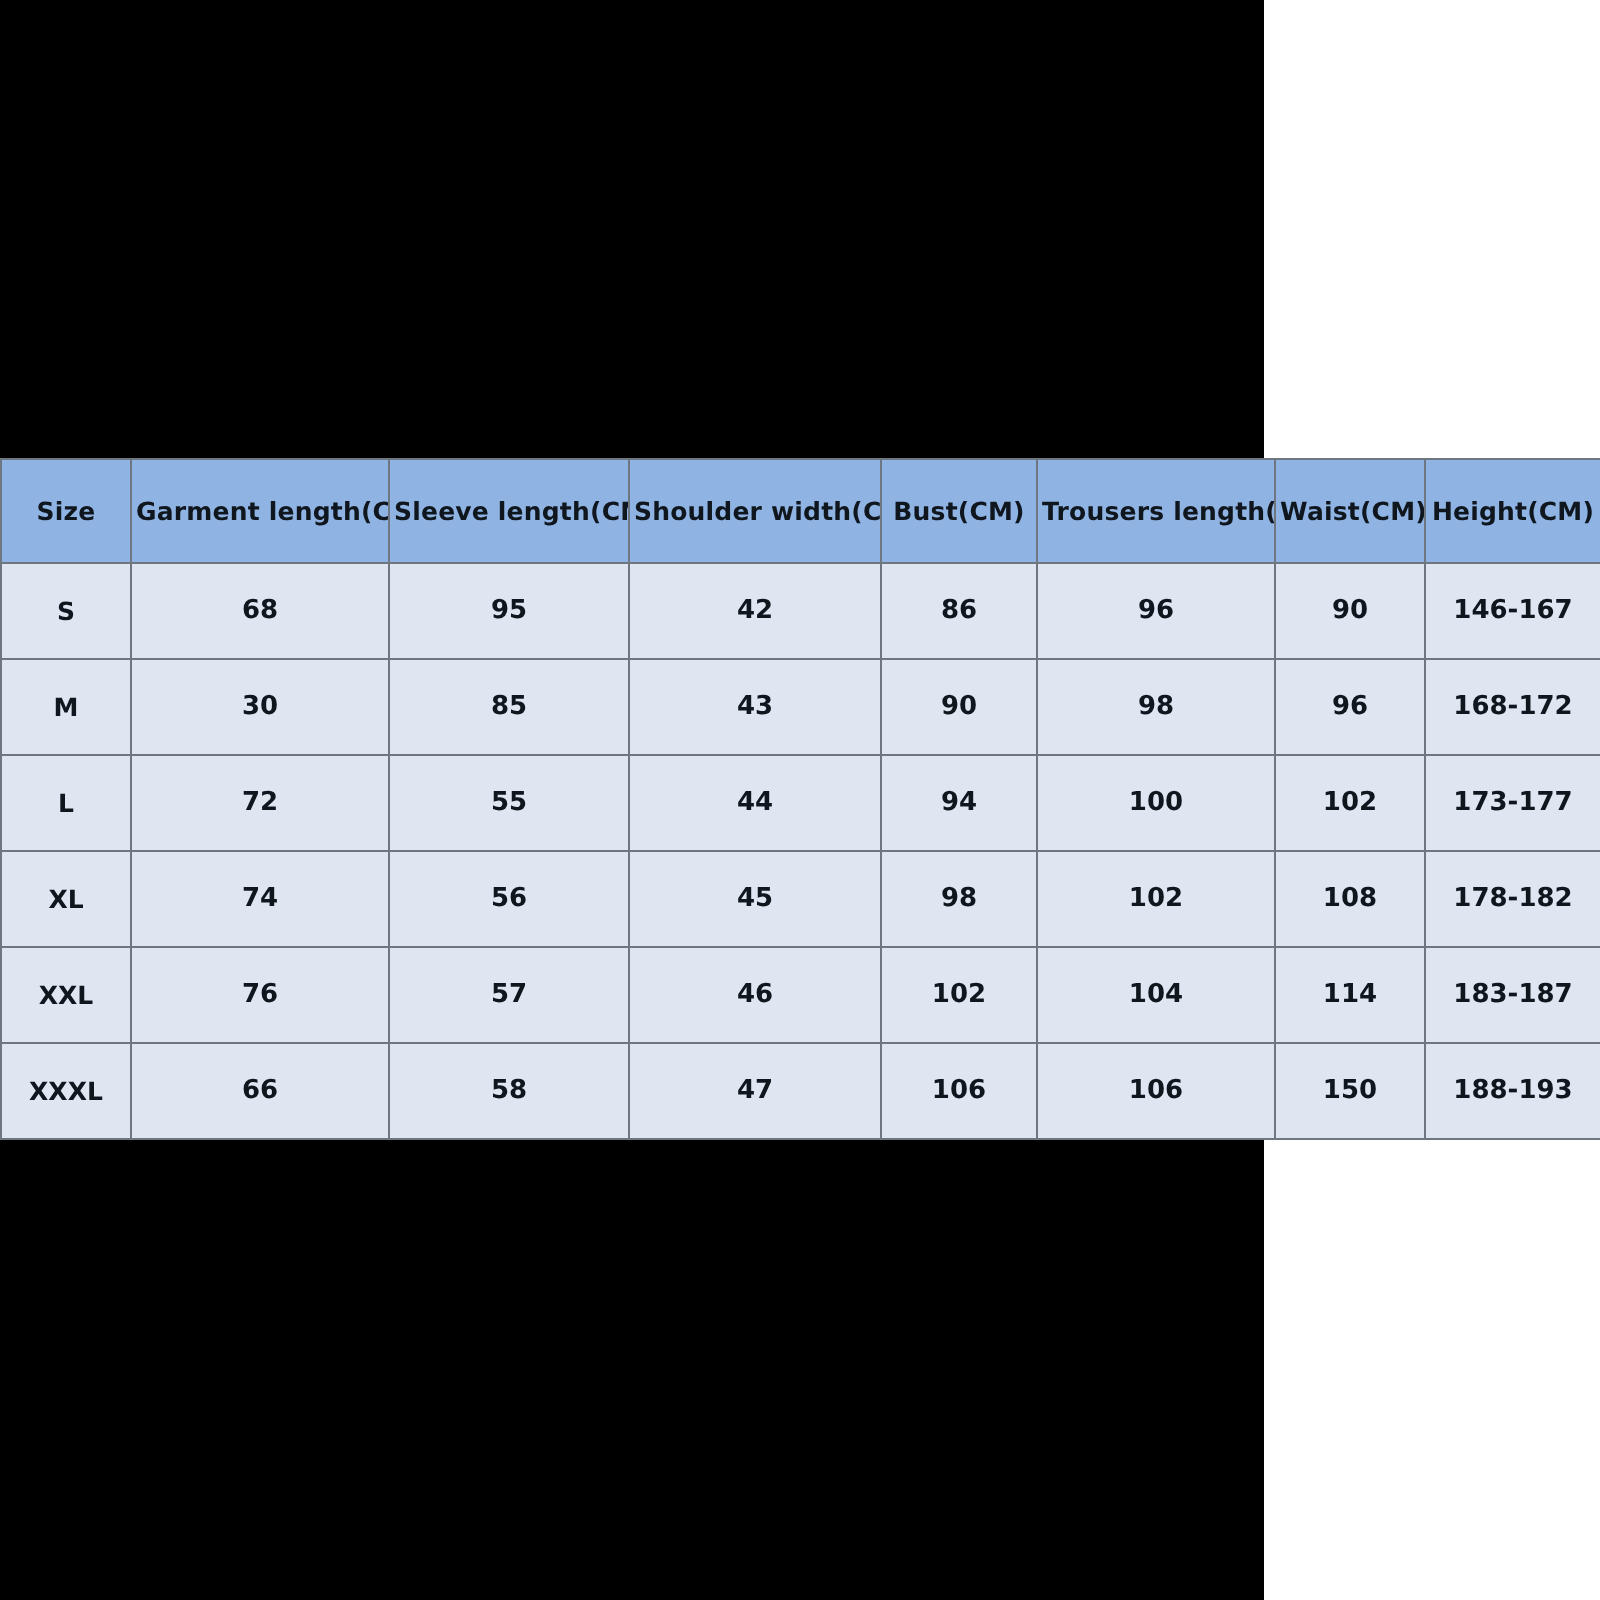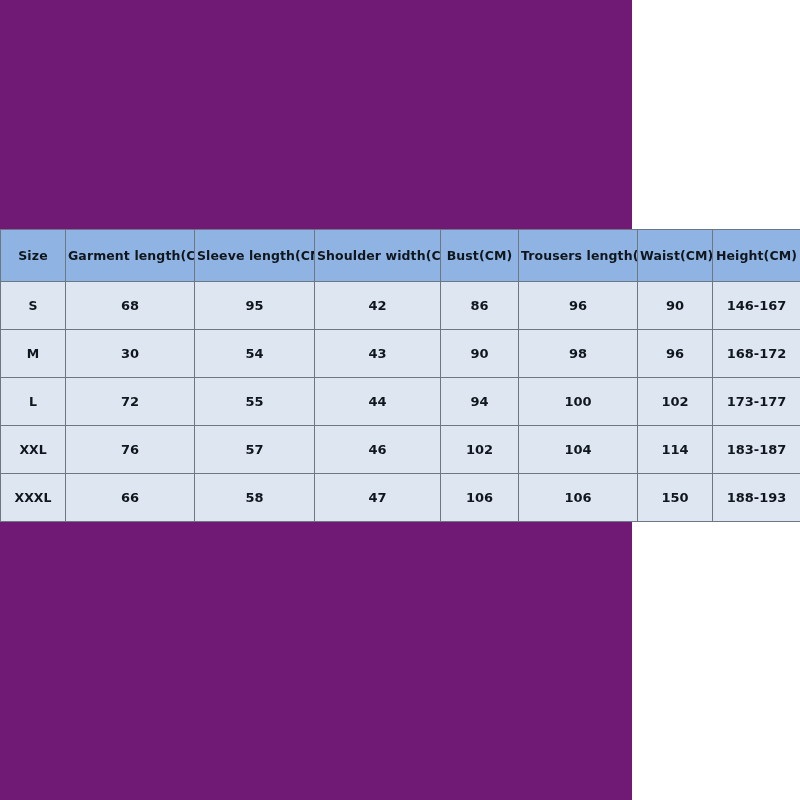--- a/index.html
+++ b/index.html
@@ -11,21 +11,21 @@
     height: 800px;
     background: #ffffff;
     font-family: "DejaVu Sans", sans-serif;
     overflow: hidden;
   }
 
   #page {
     position: relative;
     width: 632px;
     height: 800px;
-    background: #701a75;
+    background: #000000;
   }
 
   
   #size-chart-wrap {
     position: absolute;
     left: 0;
     top: 229px;
     width: 800px;
   }
 
@@ -114,36 +114,46 @@
           <td>95</td>
           <td>42</td>
           <td>86</td>
           <td>96</td>
           <td>90</td>
           <td>146-167</td>
         </tr>
         <tr>
           <td class="size-cell">M</td>
           <td>30</td>
-          <td>54</td>
+          <td>85</td>
           <td>43</td>
           <td>90</td>
           <td>98</td>
           <td>96</td>
           <td>168-172</td>
         </tr>
         <tr>
           <td class="size-cell">L</td>
           <td>72</td>
           <td>55</td>
           <td>44</td>
           <td>94</td>
           <td>100</td>
           <td>102</td>
           <td>173-177</td>
+        </tr>
+        <tr>
+          <td class="size-cell">XL</td>
+          <td>74</td>
+          <td>56</td>
+          <td>45</td>
+          <td>98</td>
+          <td>102</td>
+          <td>108</td>
+          <td>178-182</td>
         </tr>
         <tr>
           <td class="size-cell">XXL</td>
           <td>76</td>
           <td>57</td>
           <td>46</td>
           <td>102</td>
           <td>104</td>
           <td>114</td>
           <td>183-187</td>

